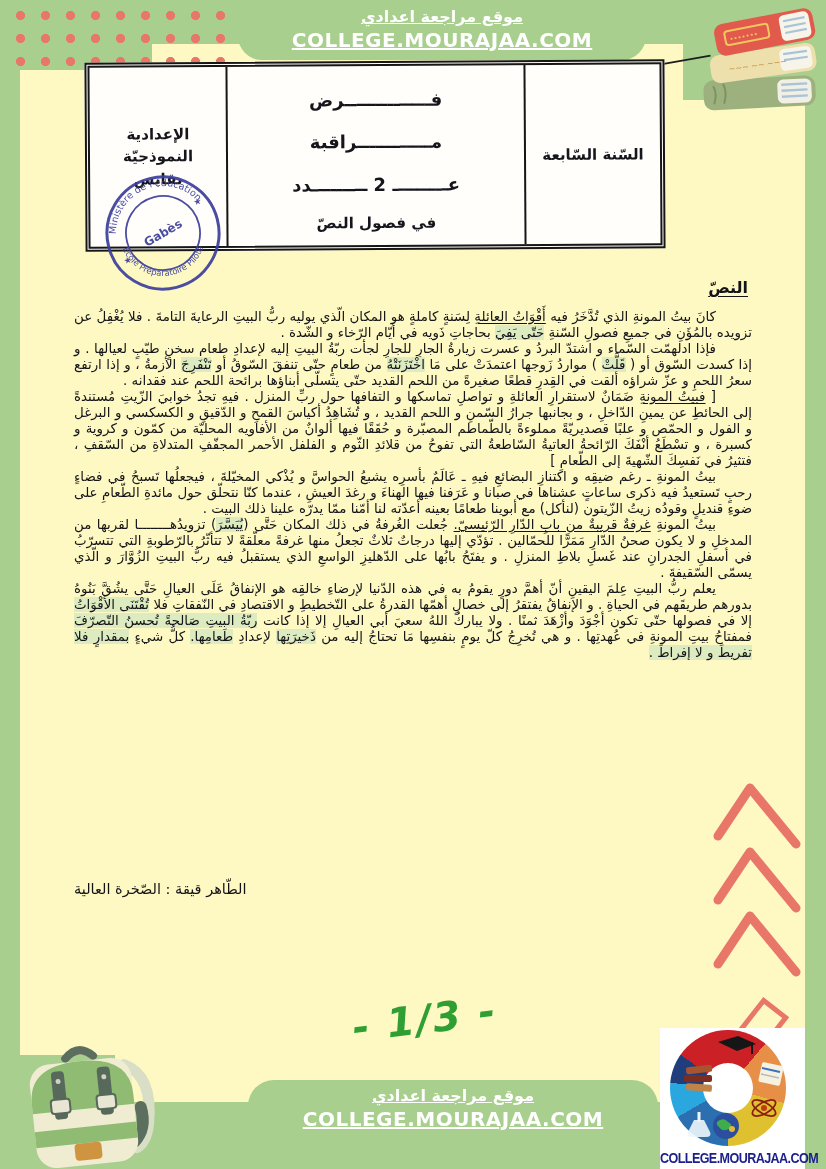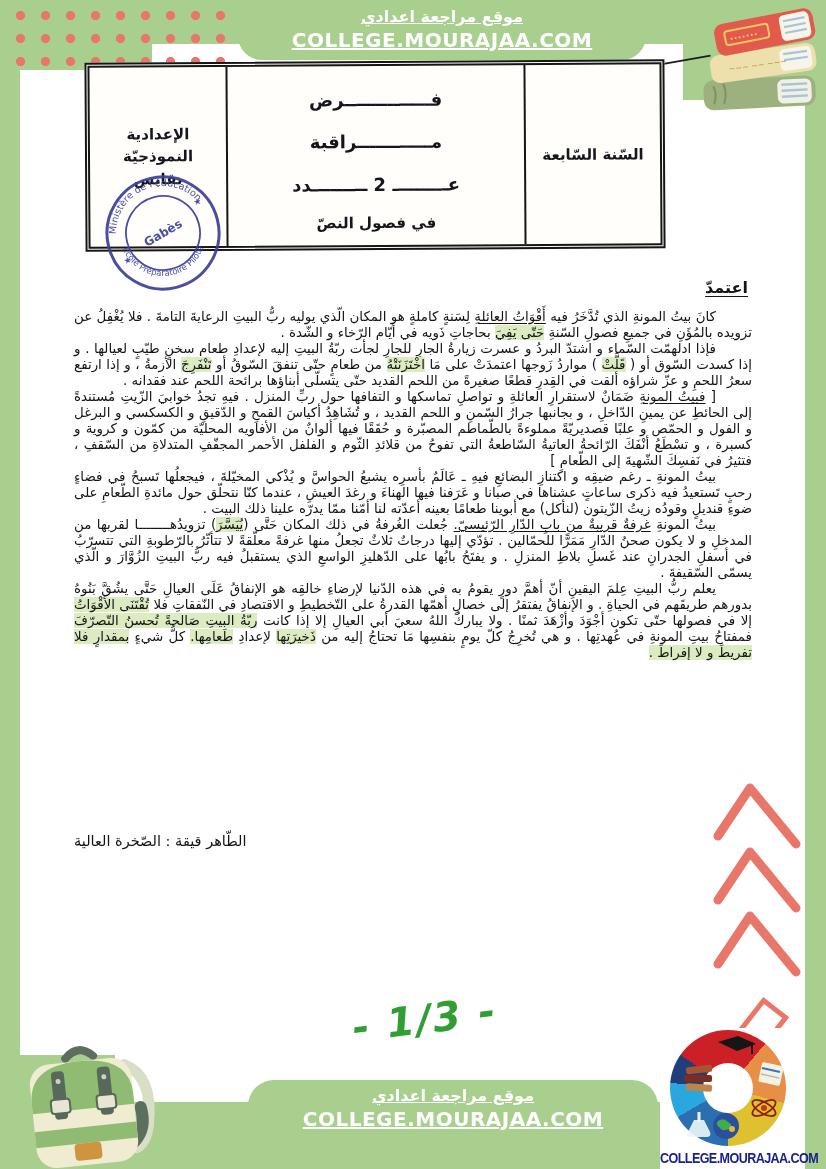--- a/index.html
+++ b/index.html
@@ -1,16 +1,16 @@
 <!DOCTYPE html>
 <html><head>
 <meta charset="utf-8">
 <style>
   html,body{margin:0;padding:0;background:#888;}
-  .page{position:relative;width:826px;height:1169px;background:#ffffff;overflow:hidden;
+  .page{position:relative;width:826px;height:1169px;background:#fef9c3;overflow:hidden;
         font-family:"DejaVu Sans",sans-serif;}
 
   
   .band-top{position:absolute;left:0;top:0;width:826px;height:44px;background:#a8cf8d;}
   .corner-tl{position:absolute;left:0;top:0;width:152px;height:70px;background:#a8cf8d;}
   .bubble-top{position:absolute;left:238px;top:0;width:408px;height:60px;background:#a8cf8d;
               border-radius:0 0 24px 24px;display:flex;flex-direction:column;align-items:center;justify-content:center;}
   .block-tr{position:absolute;left:683px;top:0;width:143px;height:100px;background:#a8cf8d;}
   .strip-left{position:absolute;left:0;top:44px;width:20px;height:1062px;background:#a8cf8d;}
   .strip-right{position:absolute;left:805px;top:0;width:21px;height:1169px;background:#a8cf8d;}
@@ -43,21 +43,21 @@
   .stamp{position:absolute;left:100px;top:170px;transform:rotate(-14deg);opacity:.92;}
 
   
   .content{position:absolute;left:74px;top:278px;width:678px;direction:rtl;color:#141418;}
   .nass{font-weight:bold;font-size:16px;text-decoration:underline;text-underline-offset:3px;margin:0 4px 12px 0;}
   .para{margin:0;text-indent:36px;font-size:13.4px;line-height:16px;text-align:justify;}
   .para span.u{text-decoration:underline;text-underline-offset:2px;}
   .para span.hl{background:#dcebc0;}
   .para span.uhl{background:#dcebc0;text-underline-offset:2px;}
 
-  .author{position:absolute;left:74px;top:829px;direction:rtl;text-align:right;color:#141418;font-size:14.5px;line-height:1.75;}
+  .author{position:absolute;left:74px;top:877px;direction:rtl;text-align:right;color:#141418;font-size:14.5px;line-height:1.75;}
 
   .handwriting{position:absolute;left:352px;top:996px;color:#2f9e33;font-size:40px;font-weight:bold;
                font-style:italic;transform:rotate(-7deg);letter-spacing:2px;}
 
   
   .chev{position:absolute;width:100px;height:78px;}
   .chev-1{left:706px;top:776px;}
   .chev-2{left:706px;top:840px;}
   .chev-3{left:706px;top:904px;}
   .tilt-square{position:absolute;left:733px;top:993px;width:60px;height:62px;}
@@ -148,21 +148,21 @@
     </text>
     <text font-size="8.5" fill="#3c3f9b" font-family="DejaVu Sans, sans-serif">
       <textPath href="#arcBot" startOffset="4%">Ecole Préparatoire Pilote</textPath>
     </text>
     <text x="63" y="67" text-anchor="middle" font-size="12" font-weight="bold" fill="#3c3f9b" transform="rotate(-16 63 63)">Gabès</text>
     <text x="18" y="84" font-size="9" fill="#3c3f9b">★</text>
     <text x="100" y="44" font-size="9" fill="#3c3f9b">★</text>
   </svg>
 
   <div class="content" lang="ar">
-    <div class="nass">اعتمدّ</div>
+    <div class="nass">النصّ</div>
     <p class="para"><span>كانَ بيتُ المونةِ الذي تُدَّخَرُ فيه </span><span class="u">أَقْوَاتُ العائلةِ</span><span> لِسَنةٍ كاملةٍ هو المكان الّذي يوليه ربُّ البيتِ الرعايةَ التامةَ . فلا يُغْفِلُ عن تزويده بالمُؤَنِ في جميعِ فصولِ السّنةِ </span><span class="hl">حَتّى يَفِيَ</span><span> بحاجاتِ ذَويه في أيّام الرّخاء و الشّدة .</span></p>
     <p class="para"><span>فإذا ادلهمّت السّماء و اشتدّ البردُ و عسرت زيارةُ الجارِ للجارِ لجأت ربّةُ البيتِ إليه لإعدادِ طعامٍ سخنٍ طيّبٍ لعيالها . و إذا كسدت السّوق أو ( </span><span class="hl">قَلَّتْ</span><span> ) مواردُ زَوجها اعتمدَتْ على مَا </span><span class="hl">اخْتَزَنَتْهُ</span><span> من طعامٍ حتّى تنفقَ السّوقُ أو </span><span class="hl">تَنْفَرِجَ</span><span> الأزمةُ ، و إذا ارتفع سعرُ اللحمِ و عزّ شراؤه ألقت في القِدرِ قطعًا صغيرةً من اللحم القديد حتّى يتسلّى أبناؤها برائحة اللحم عند فقدانه .</span></p>
     <p class="para"><span>[ </span><span class="u">فبيتُ المونةِ</span><span> ضَمَانٌ لاستقرارِ العائلةِ و تواصلِ تماسكها و التفافها حول ربِّ المنزل . فيهِ تجدُ خوابيَ الزّيتِ مُستندةً إلى الحائطِ عن يمينِ الدّاخلِ ، و بجانبها جرارُ السّمنِ و اللحم القديد ، و تُشَاهِدُ أكياسَ القمحِ و الدّقيقِ و الكسكسي و البرغل و الفول و الحمّص و علبًا قصديريّةً مملوءةً بالطّماطم المصبّرة و حُقَقًا فيها ألوانٌ من الأفاويه المحليّة من كمّون و كروية و كسبرة ، و تسْطَعُ أنْفَكَ الرّائحةُ العاتيةُ السّاطعةُ التي تفوحُ من قلائدِ الثّوم و الفلفل الأحمر المجفّفِ المتدلاةِ من السّقفِ ، فتثيرُ في نَفسِكَ الشّهيةَ إلى الطّعامِ ]</span></p>
     <p class="para"><span>بيتُ المونةِ ـ رغم ضيقِه و اكتنازِ البضائعِ فيهِ ـ عَالَمٌ بأسرِه يشبعُ الحواسَّ و يُذْكي المخيّلةَ ، فيجعلُها تَسبحُ في فضاءٍ رحبٍ تَستعيدُ فيه ذكرى ساعاتٍ عشناها في صبانا و عَرَفنا فيها الهناءَ و رغدَ العيشِ ، عندما كنّا نتحلّق حول مائدةِ الطّعامِ على ضوءِ قنديلٍ وقودُه زيتُ الزّيتون (لنأكل) مع أبوينا طعامًا بعينه أعدّته لنا أمّنا ممّا يدرّه علينا ذلك البيت .</span></p>
     <p class="para"><span>بيتُ المونةِ </span><span class="u">غرفةٌ قريبةٌ من بابِ الدّارِ الرّئيسيّ.</span><span> جُعلت الغُرفةُ في ذلك المكان حَتَّى (</span><span class="hl">يُيَسَّرَ</span><span>) تزويدُهــــــــا لقربها من المدخلِ و لا يكون صحنُ الدّارِ مَمَرًّا للحمّالين . تؤدّي إليها درجاتٌ ثلاثٌ تجعلُ منها غرفةً معلّقةً لا تتأثّرُ بالرّطوبةِ التي تتسرّبُ في أسفلِ الجدرانِ عند غَسلِ بلاطِ المنزلِ . و يفتَحُ بابُها على الدّهليزِ الواسعِ الذي يستقبلُ فيه ربُّ البيتِ الزُوَّارَ و الّذي يسمّى السّقيفةَ .</span></p>
     <p class="para"><span>يعلم ربُّ البيتِ عِلمَ اليقينِ أنّ أهمَّ دورٍ يقومُ به في هذه الدّنيا لإرضاءِ خالقِه هو الإنفاقُ عَلَى العيالِ حَتَّى يشُقَّ بَنُوهُ بدورهم طريقَهم في الحياةِ . و الإنفاقُ يفتقرُ إلى خصالٍ أهمّها القدرةُ على التّخطيطِ و الاقتصادِ في النّفقاتِ فلا </span><span class="hl">تُقْتَنَى الأقْوَاتُ</span><span> إلا في فصولها حتّى تكون أجْوَدَ وأزْهَدَ ثمنًا . ولا يباركُ اللهُ سعيَ أبي العيالِ إلا إذا كانت </span><span class="hl">ربّةُ البيتِ صَالحةً تُحسنُ التّصرّفَ</span><span> فمفتاحُ بيتِ المونةِ في عُهدتِها . و هي تُخرِجُ كلّ يومٍ بنفسِها مَا تحتاجُ إليه من </span><span class="hl">ذَخيرَتِها</span><span> لإعدادِ </span><span class="hl">طَعامِها.</span><span> كلُّ شيءٍ </span><span class="uhl">بمقدارٍ فلا</span><span class="hl"> تفريطَ و لا إفراطَ .</span></p>
   </div>
 
   <div class="author" lang="ar">
     <div>الطّاهر قيقة : الصّخرة العالية</div>

